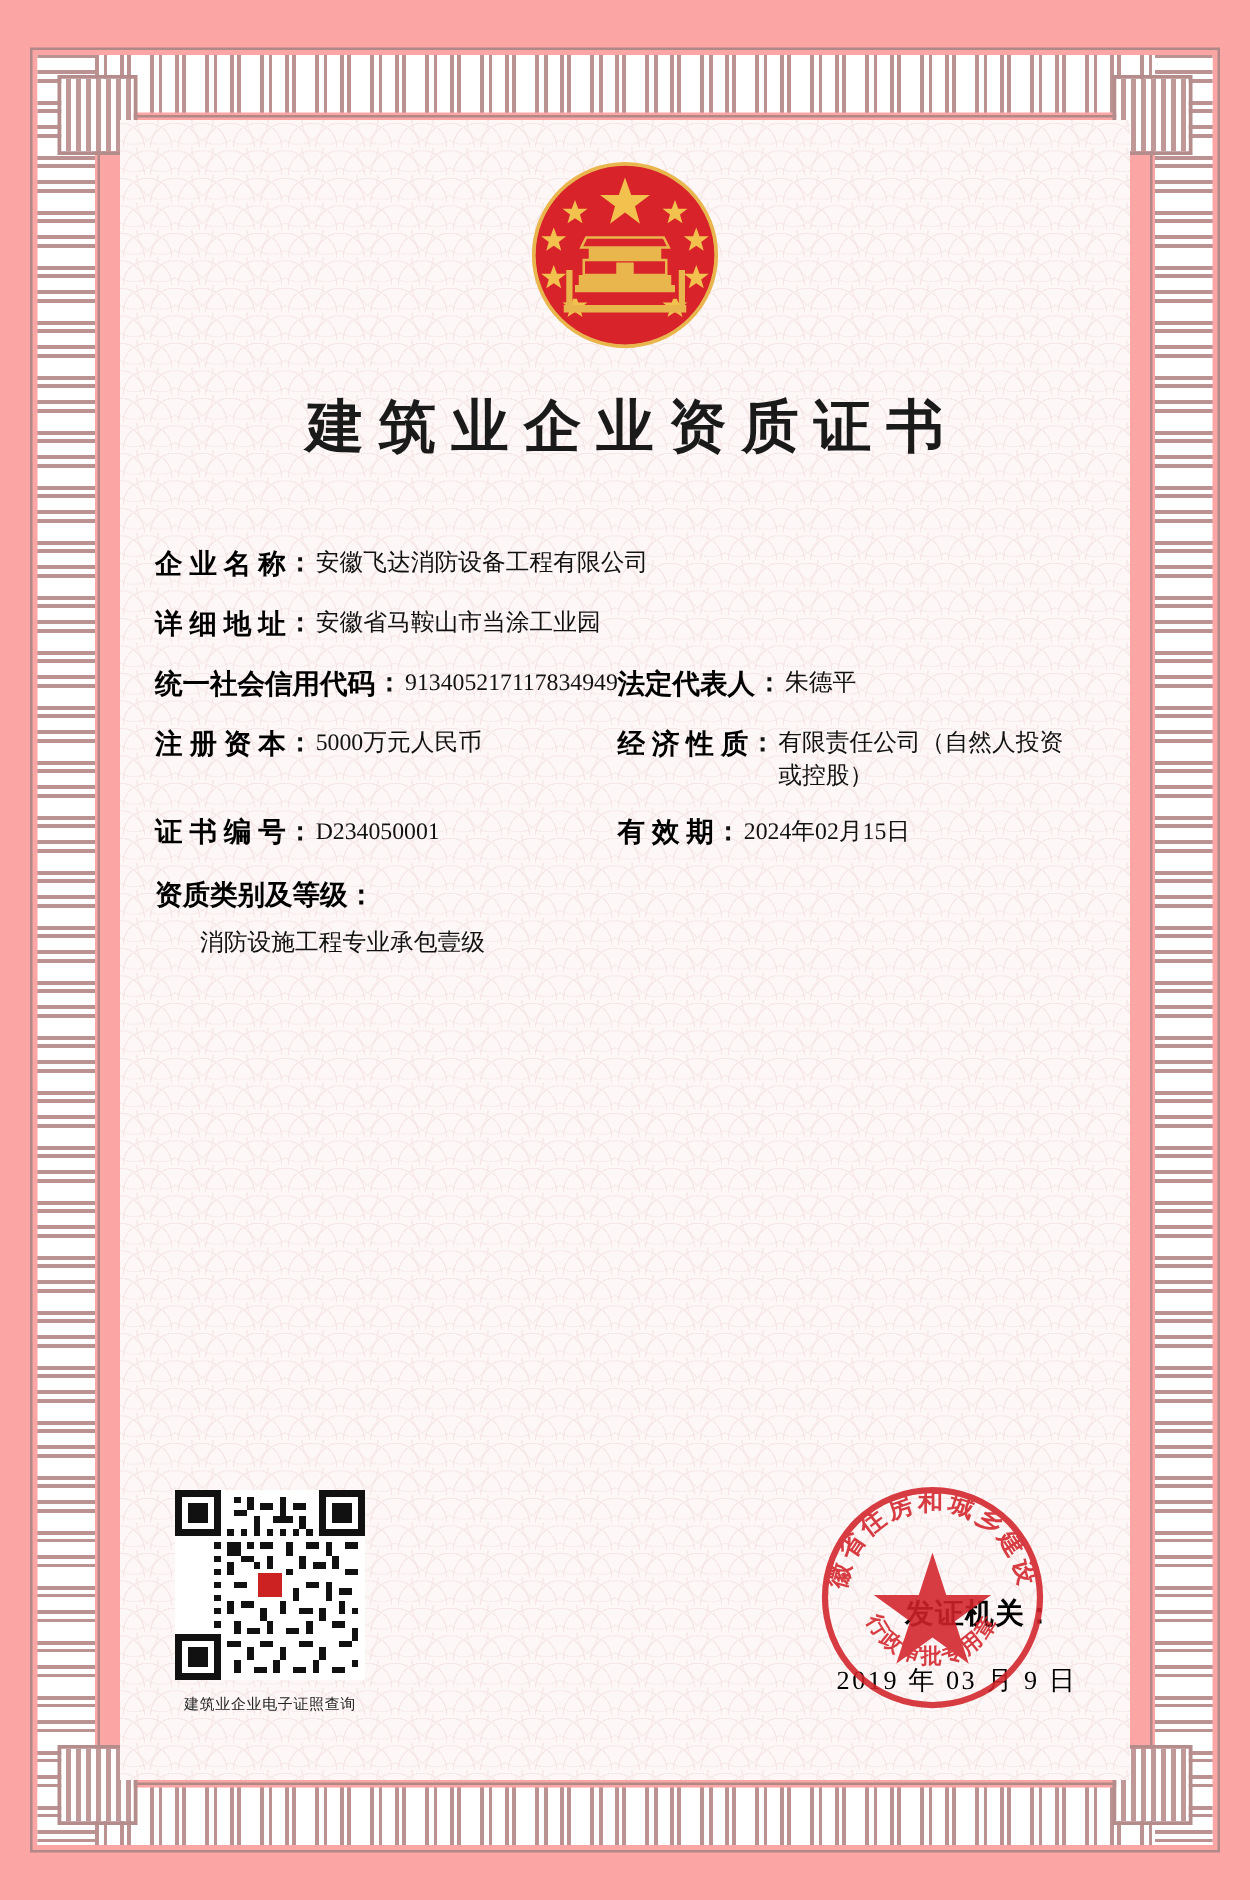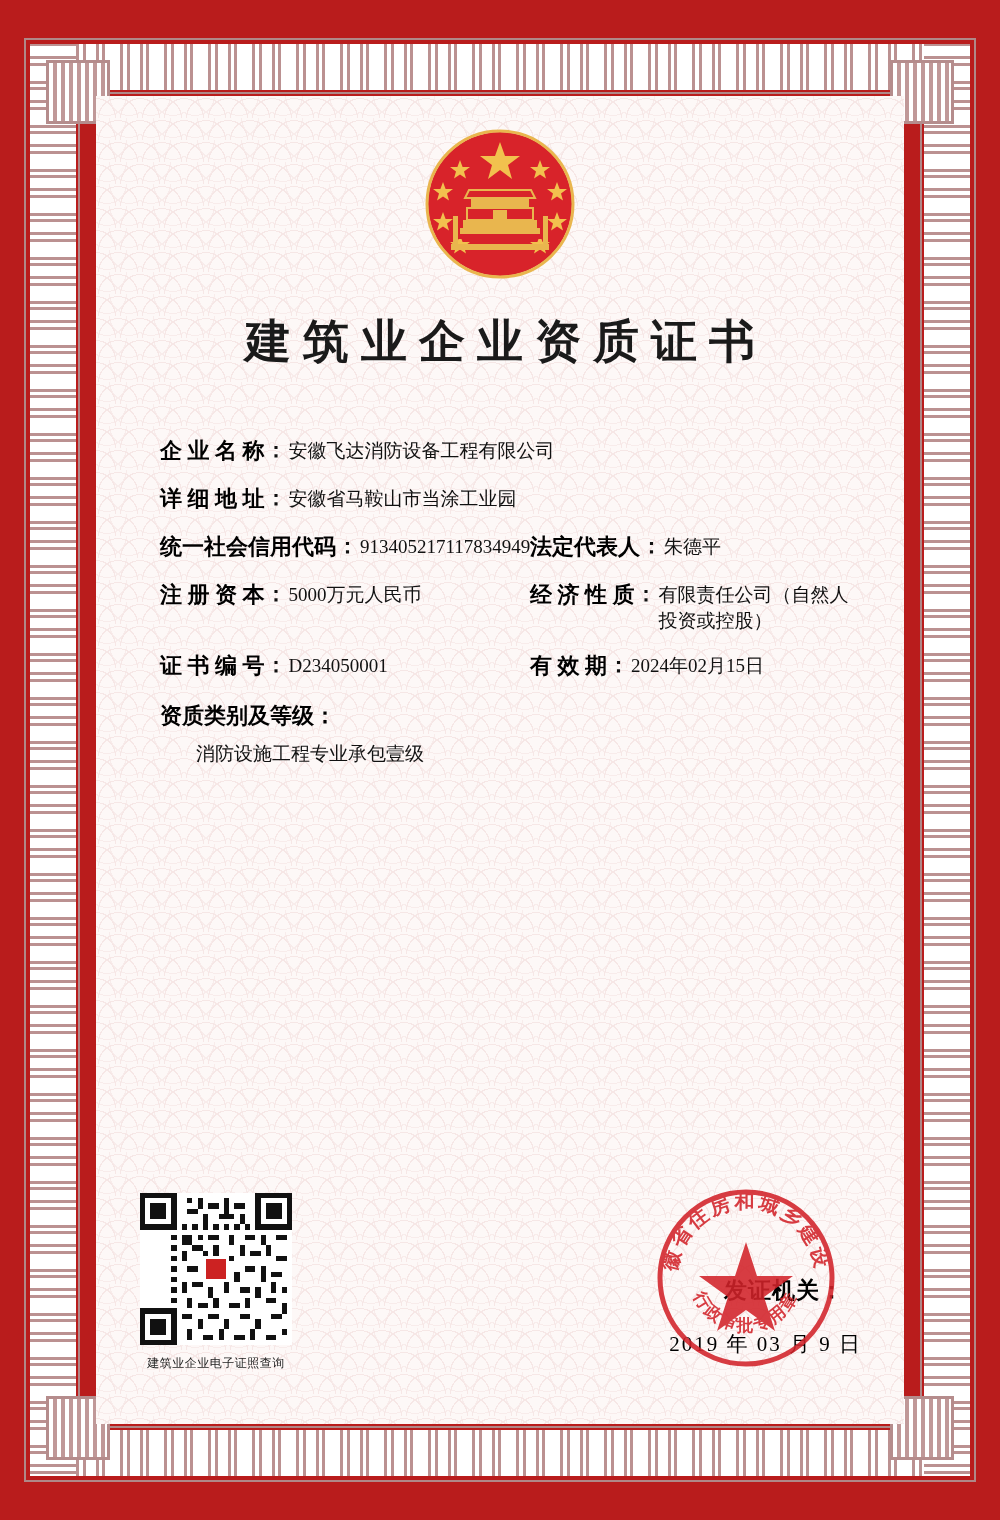--- a/index.html
+++ b/index.html
@@ -5,21 +5,21 @@
   html,body{margin:0;padding:0;}
   body{
     width:1000px;height:1520px;
     background:#ffffff;
     font-family:"Liberation Serif", serif;
     overflow:hidden;
   }
   .page{
     position:relative;
     width:1000px;height:1520px;
-    background:#b91c1c;
+    background:#fca5a5;
   }
   
   .band-h{
     height:46px;
     background:
       repeating-linear-gradient(90deg,
         #ffffff 0 2px,
         #bb9191 2px 5px,
         #ffffff 5px 9px,
         #bb9191 9px 12px,
@@ -76,21 +76,21 @@
     text-align:center;
     font-family:"DejaVu Serif", serif;
     font-size:46px;
     font-weight:bold;
     letter-spacing:12px;
     color:#1a1a1a;
     text-indent:12px;
   }
   
   .fields{
-    position:absolute;left:64px;right:40px;top:340px;
+    position:absolute;left:28px;right:40px;top:340px;
   }
   .row{
     display:flex;align-items:flex-start;
     margin-bottom:18px;
     font-size:21px;
     color:#111;
   }
   .cell{display:flex;align-items:flex-start;}
   .cell.left{width:370px;flex:none;}
   .lbl{

